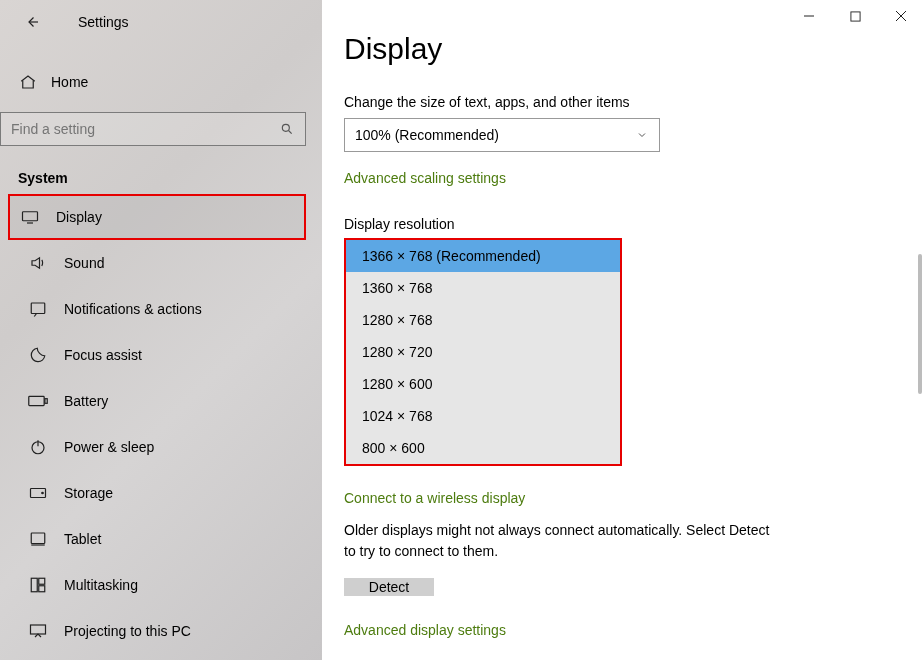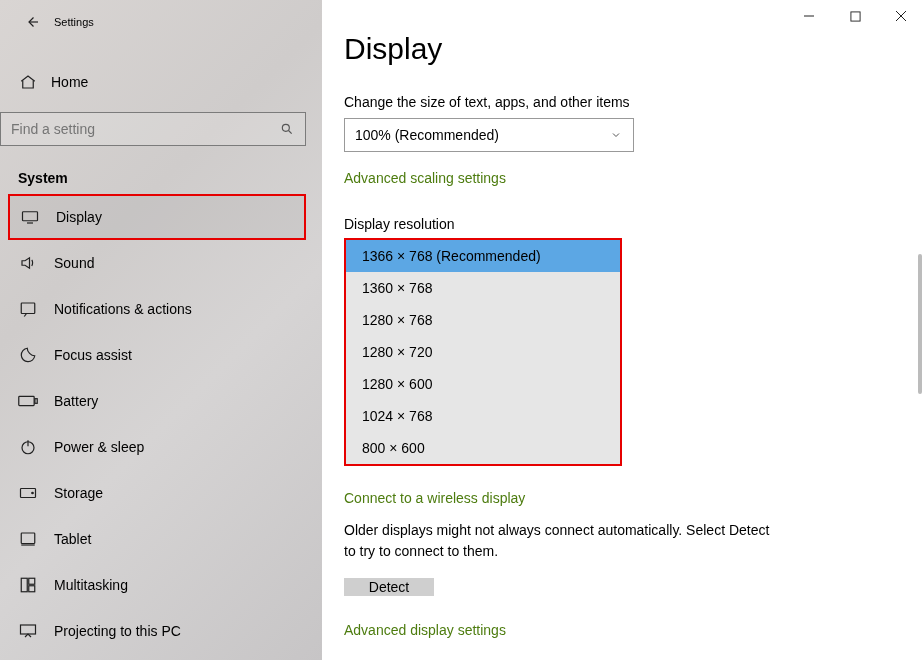--- a/index.html
+++ b/index.html
@@ -23,22 +23,22 @@
     display: flex;
     align-items: center;
     height: 44px;
     padding-left: 18px;
   }
   .back-btn {
     width: 28px; height: 28px;
     display: flex; align-items: center; justify-content: center;
   }
   .app-title {
-    font-size: 11px;
-    margin-left: 8px;
+    font-size: 14px;
+    margin-left: 32px;
   }
   .home-row {
     display: flex;
     align-items: center;
     height: 40px;
     padding-left: 18px;
     margin-top: 18px;
   }
   .home-row .hicon { width: 20px; display:flex; align-items:center; justify-content:center;}
   .home-row .hlabel { margin-left: 13px; font-size: 14px; }
@@ -69,21 +69,21 @@
   }
   .group-label {
     font-weight: 600;
     font-size: 14px;
     margin: 24px 0 8px 18px;
   }
   .nav-item {
     display: flex;
     align-items: center;
     height: 46px;
-    padding-left: 18px;
+    padding-left: 28px;
     cursor: default;
     font-size: 14px;
   }
   .nav-item .nicon {
     width: 20px; height:20px;
     display:flex;align-items:center;justify-content:center;
     color:#222;
   }
   .nav-item .nlabel { margin-left: 16px; }
   .nav-item.selected {
@@ -117,21 +117,21 @@
   .page-title {
     font-size: 30px;
     font-weight: 400;
     margin-bottom: 28px;
   }
   .section-label {
     font-size: 14px;
     margin-bottom: 8px;
   }
   .dropdown {
-    width: 290px;
+    width: 316px;
     height: 34px;
     border: 1px solid #999;
     display:flex;
     align-items:center;
     justify-content:space-between;
     padding: 0 10px;
     font-size: 14px;
     background:#fff;
   }
   .chevron {

